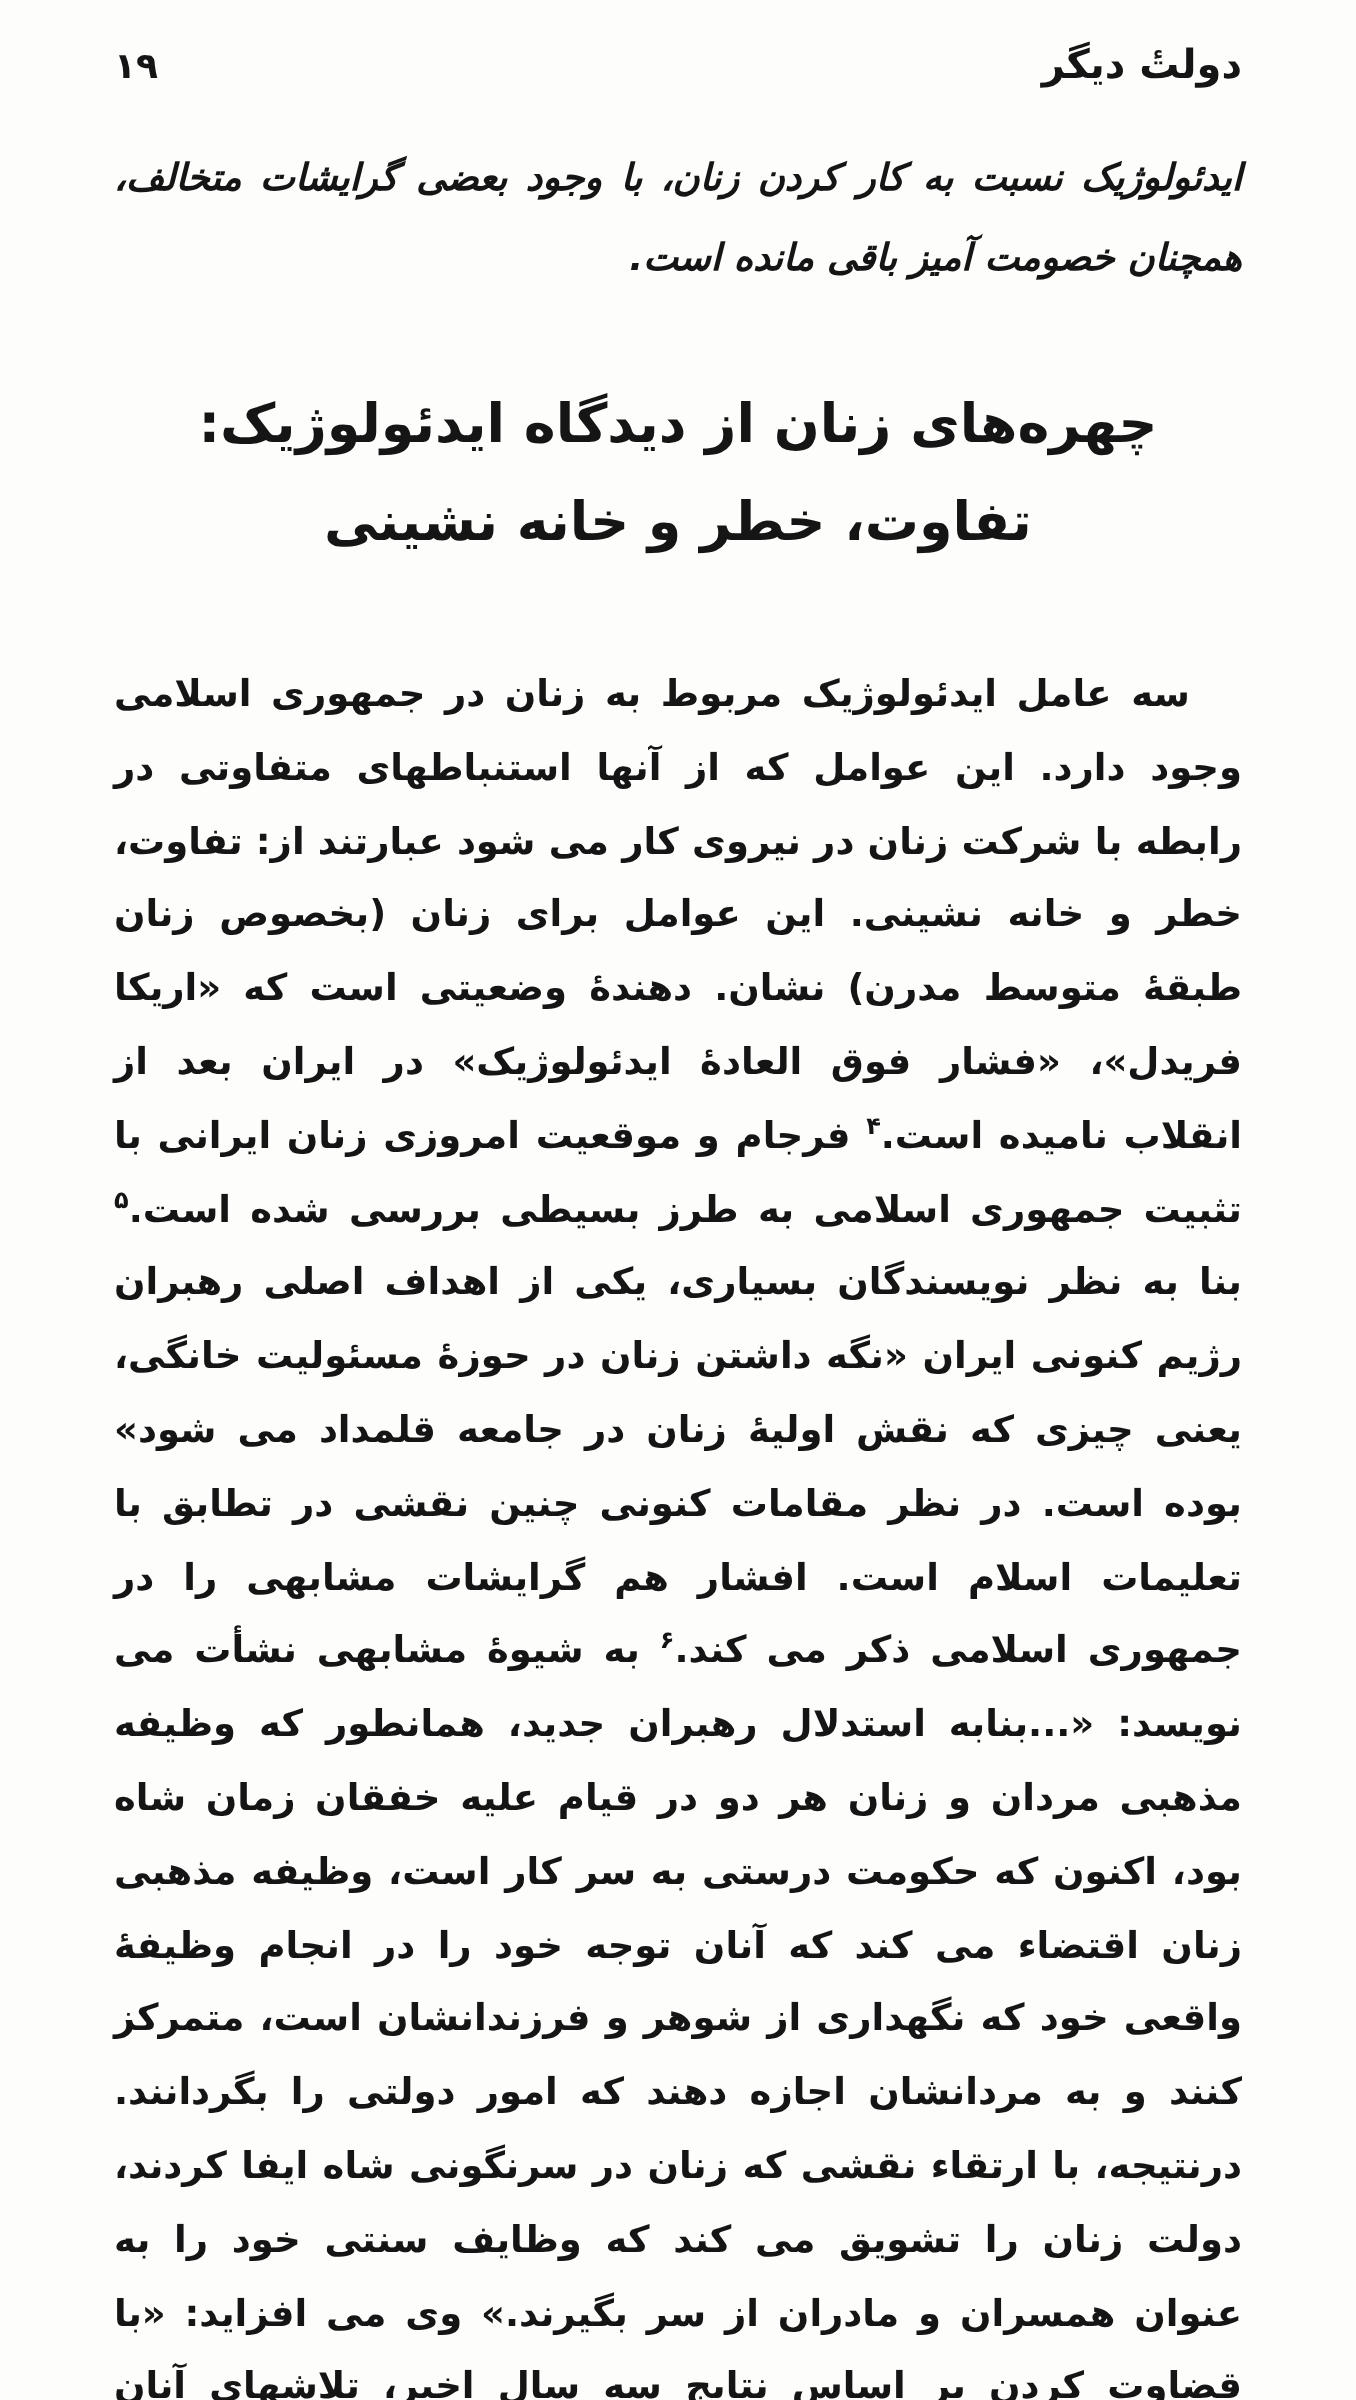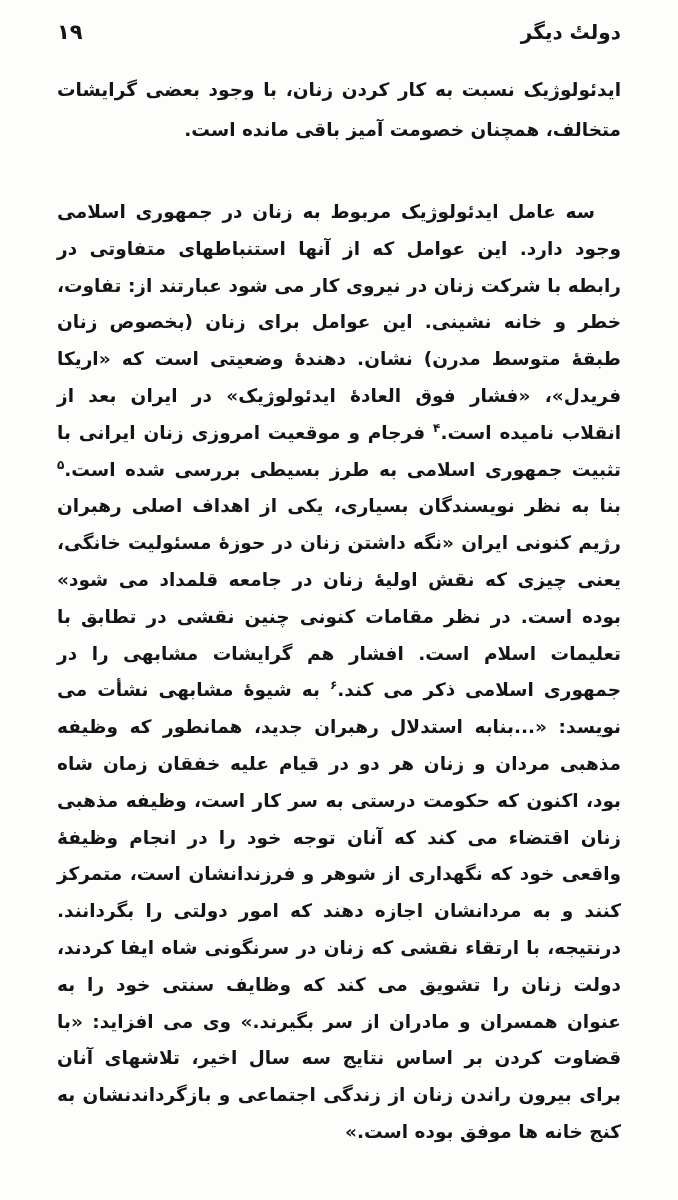--- a/index.html
+++ b/index.html
@@ -24,28 +24,29 @@
     display: flex;
     justify-content: space-between;
     align-items: baseline;
     font-weight: bold;
     font-size: 20px;
   }
   .journal-title {
     letter-spacing: 0;
   }
   .page-number {
-    font-size: 21px;
+    font-size: 18px;
   }
   .intro-paragraph {
     margin-top: 26px;
     font-size: 18.5px;
     font-weight: bold;
     line-height: 40px;
     text-align: justify;
+    font-style: italic;
   }
   .chapter-heading {
     margin-top: 38px;
     text-align: center;
     font-size: 27px;
     font-weight: bold;
     line-height: 49px;
   }
   .body-block {
     margin-top: 44px;
@@ -72,19 +73,23 @@
 
 <div class="page">
 
   <div class="page-header">
     <span class="journal-title">دولتٔ دیگر</span>
     <span class="page-number">۱۹</span>
   </div>
 
   <p class="intro-paragraph">ایدئولوژیک نسبت به کار کردن زنان، با وجود بعضی گرایشات متخالف، همچنان خصومت آمیز باقی مانده است.</p>
 
+  <div class="chapter-heading">
+    <div>چهره‌های زنان از دیدگاه ایدئولوژیک:</div>
+    <div>تفاوت، خطر و خانه نشینی</div>
+  </div>
 
   <div class="body-block">
     <p class="body-paragraph p1"><span>سه عامل ایدئولوژیک مربوط به زنان در جمهوری اسلامی وجود دارد. این عوامل که از آنها استنباطهای متفاوتی در رابطه با شرکت زنان در نیروی کار می شود عبارتند از: تفاوت، خطر و خانه نشینی. این عوامل برای زنان (بخصوص زنان طبقهٔ متوسط مدرن) نشان. دهندهٔ وضعیتی است که «اریکا فریدل»، «فشار فوق العادهٔ ایدئولوژیک» در ایران بعد از انقلاب نامیده است.</span><span class="fn">۴</span><span> فرجام و موقعیت امروزی زنان ایرانی با تثبیت جمهوری اسلامی به طرز بسیطی بررسی شده است.</span><span class="fn">۵</span><span> بنا به نظر نویسندگان بسیاری، یکی از اهداف اصلی رهبران رژیم کنونی ایران «نگه داشتن زنان در حوزهٔ مسئولیت خانگی، یعنی چیزی که نقش اولیهٔ زنان در جامعه قلمداد می شود» بوده است. در نظر مقامات کنونی چنین نقشی در تطابق با تعلیمات اسلام است. افشار هم گرایشات مشابهی را در جمهوری اسلامی ذکر می کند.</span><span class="fn">۶</span><span> به شیوهٔ مشابهی نشأت می نویسد: «...بنابه استدلال رهبران جدید، همانطور که وظیفه مذهبی مردان و زنان هر دو در قیام علیه خفقان زمان شاه بود، اکنون که حکومت درستی به سر کار است، وظیفه مذهبی زنان اقتضاء می کند که آنان توجه خود را در انجام وظیفهٔ واقعی خود که نگهداری از شوهر و فرزندانشان است، متمرکز کنند و به مردانشان اجازه دهند که امور دولتی را بگردانند. درنتیجه، با ارتقاء نقشی که زنان در سرنگونی شاه ایفا کردند، دولت زنان را تشویق می کند که وظایف سنتی خود را به عنوان همسران و مادران از سر بگیرند.» وی می افزاید: «با قضاوت کردن بر اساس نتایج سه سال اخیر، تلاشهای آنان برای بیرون راندن زنان از زندگی اجتماعی و بازگرداندنشان به کنج خانه ها موفق بوده است.»</span></p>
 
   </div>
 
 </div>
 
 </body></html>

